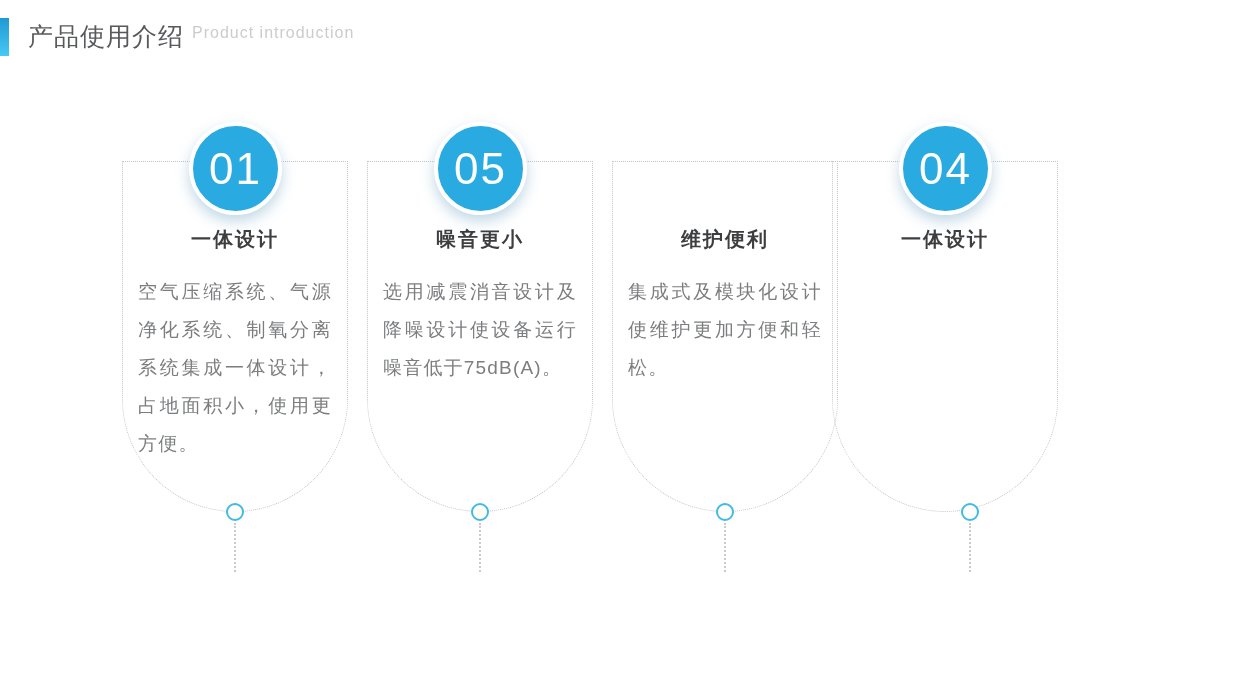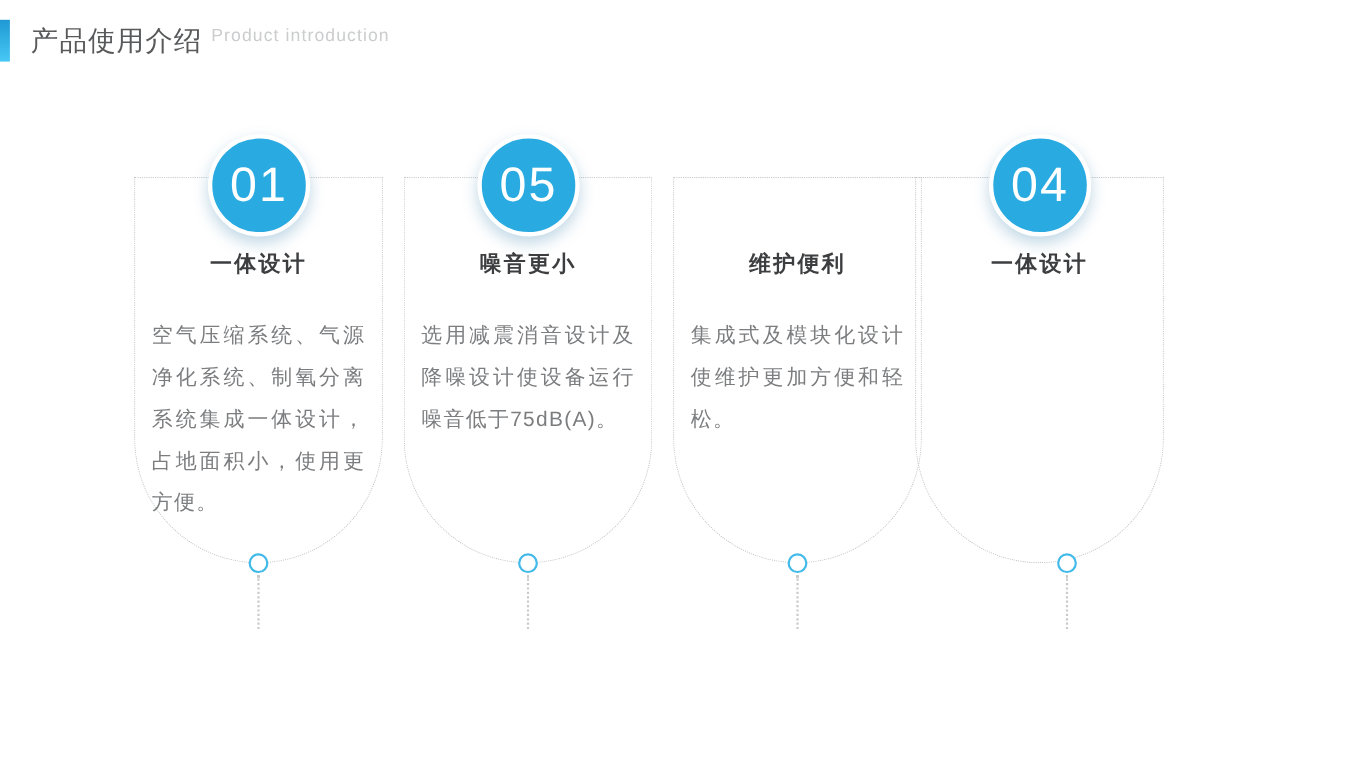--- a/index.html
+++ b/index.html
@@ -70,21 +70,21 @@
   }
   .card-heading {
     margin: 64px 0 0 0;
     text-align: center;
     font-size: 20px;
     font-weight: bold;
     letter-spacing: 2px;
     color: #3d3e40;
   }
   .card-body {
-    margin: 34px 15px 0 15px;
+    margin: 20px 15px 0 15px;
     font-size: 19px;
     line-height: 38px;
     letter-spacing: 1.2px;
     color: #7c7d7f;
     text-align: justify;
   }
 
   
   .node {
     position: absolute;

